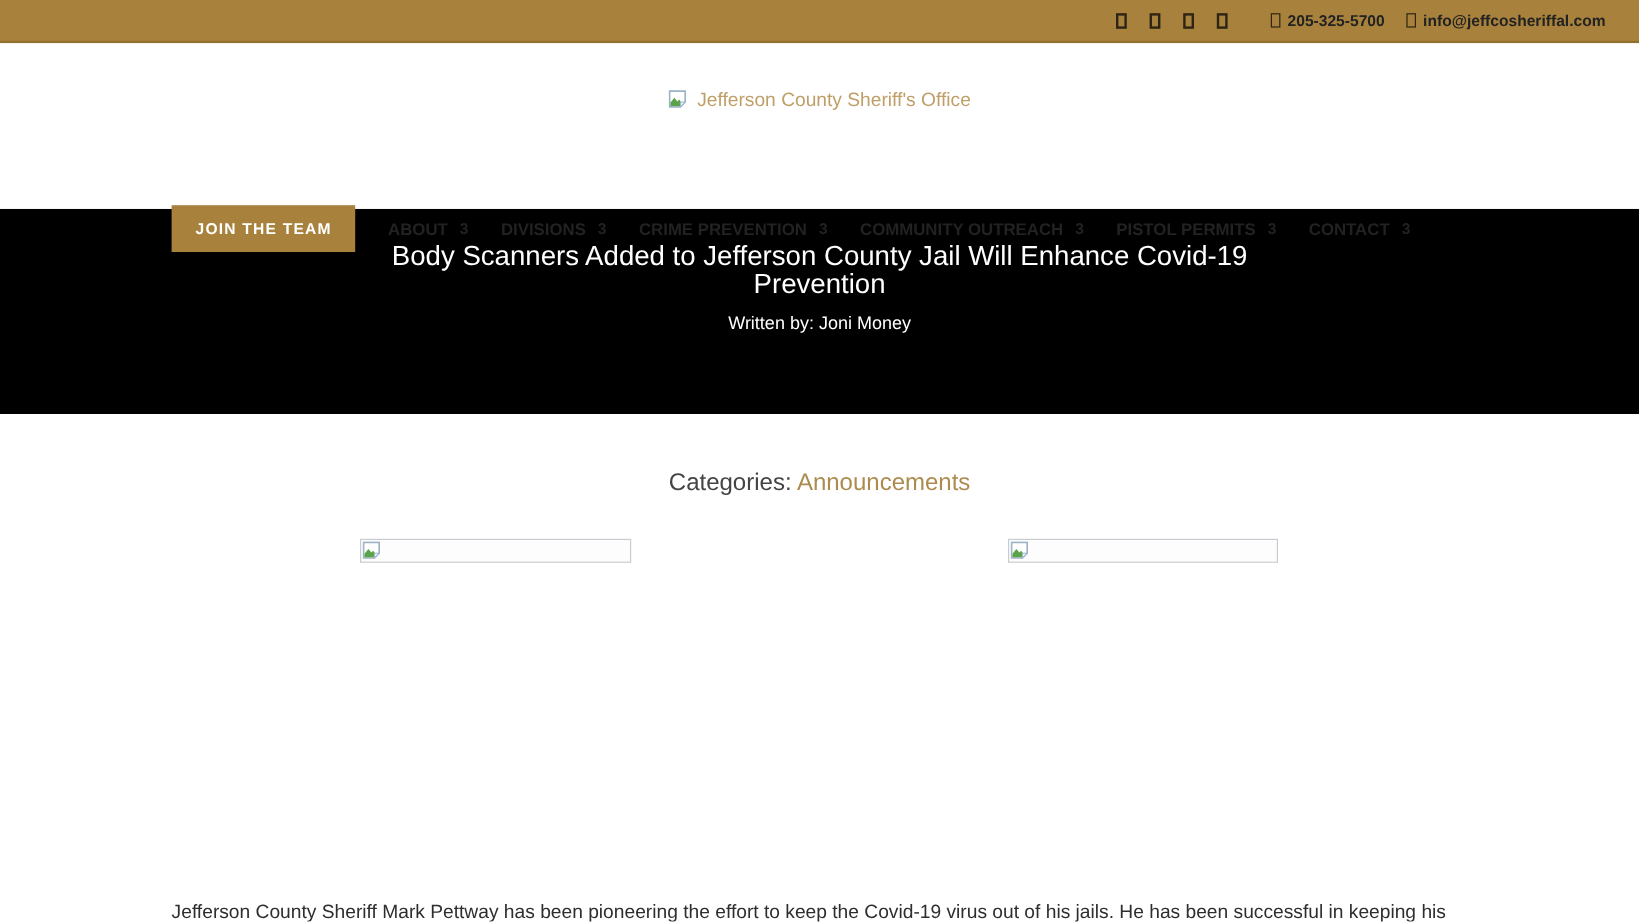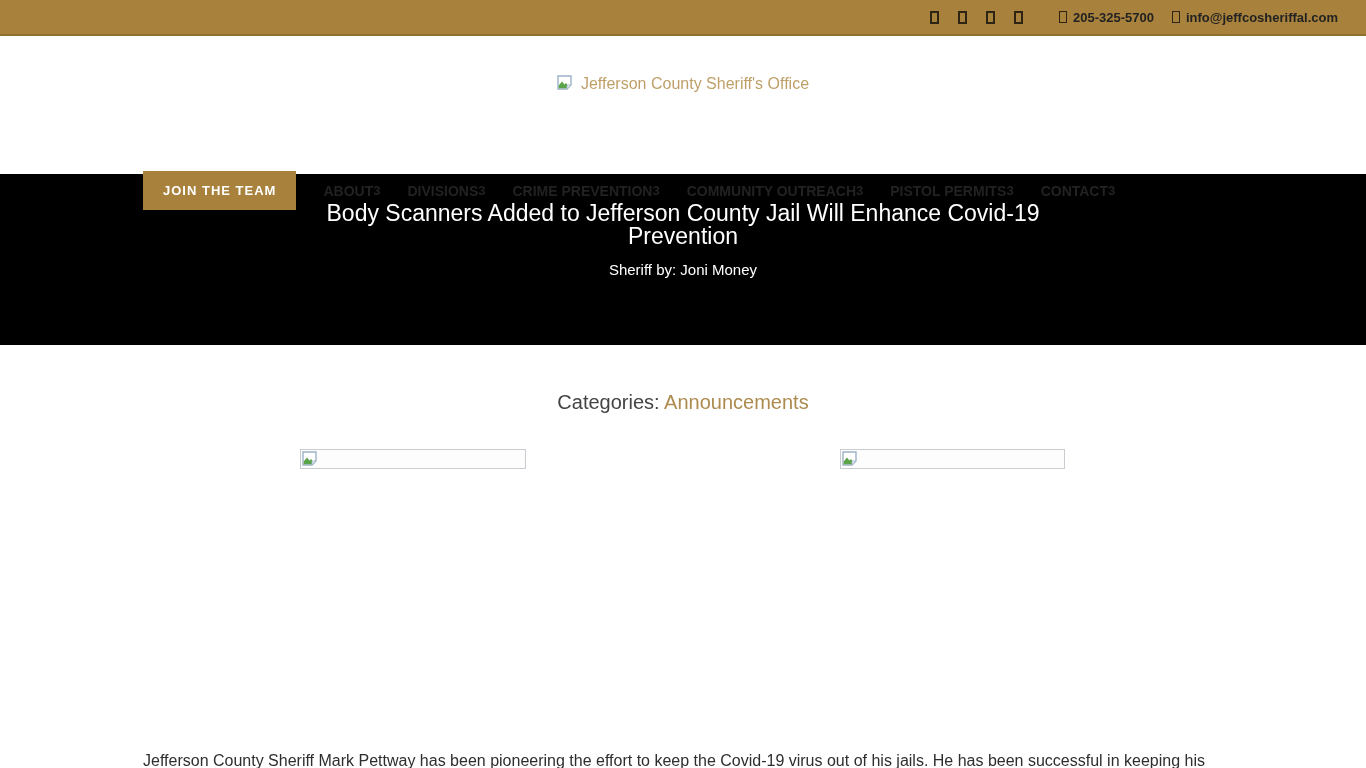--- a/index.html
+++ b/index.html
@@ -20,21 +20,21 @@
   .logo-wrap { position:absolute; top:39px; left:0; width:100%;
     display:flex; justify-content:center; align-items:flex-start; gap:8px; cursor:pointer; }
   .logo-alt { font-size:16px; color:#bf9f68; line-height:17px; }
   .broken-icon { width:16px; height:16px; display:inline-block; flex:0 0 auto; }
 
   .nav-row { position:absolute; left:143px; top:135px; width:1080px;
     display:flex; align-items:center; gap:27px; }
   .cta-btn { background:#a8823c; color:#fff; border:none; cursor:pointer;
     font-family:"Liberation Sans", sans-serif;
     font-size:13px; font-weight:bold; letter-spacing:1px; padding:12px 20px; }
-  .nav-item { display:flex; align-items:center; cursor:pointer;
+  .nav-item { display:flex; align-items:center; gap:10px; cursor:pointer;
     font-size:14px; font-weight:bold; color:#222; white-space:nowrap; }
   .nav-suffix { font-size:13px; font-weight:bold; color:#222; }
 
   
   .hero { height:171px; background:#000; text-align:center; padding-top:28px; }
   .hero-title { color:#fff; font-weight:400; font-size:23px; line-height:1.02;
     max-width:750px; margin:0 auto; }
   .hero-meta { color:#fff; font-size:15px; }
   .hero-meta.first { margin-top:17px; }
   .hero-meta.second { margin-top:12px; }
@@ -109,21 +109,21 @@
     </div>
     <div class="nav-item">
       <span>CONTACT</span>
       <span class="nav-suffix">3</span>
     </div>
   </div>
 </div>
 
 <div class="hero">
   <h1 class="hero-title">Body Scanners Added to Jefferson County Jail Will Enhance Covid-19 Prevention</h1>
-  <div class="hero-meta second">Sheriff by: Joni Money</div>
+  <div class="hero-meta second">Written by: Joni Money</div>
 </div>
 
 <div class="content">
   <div class="categories">
     <span>Categories: </span><a class="category-link">Announcements</a>
   </div>
 
   <div class="images-row">
     <div class="broken-box box-1">
       <svg class="broken-icon" viewBox="0 0 16 16">

